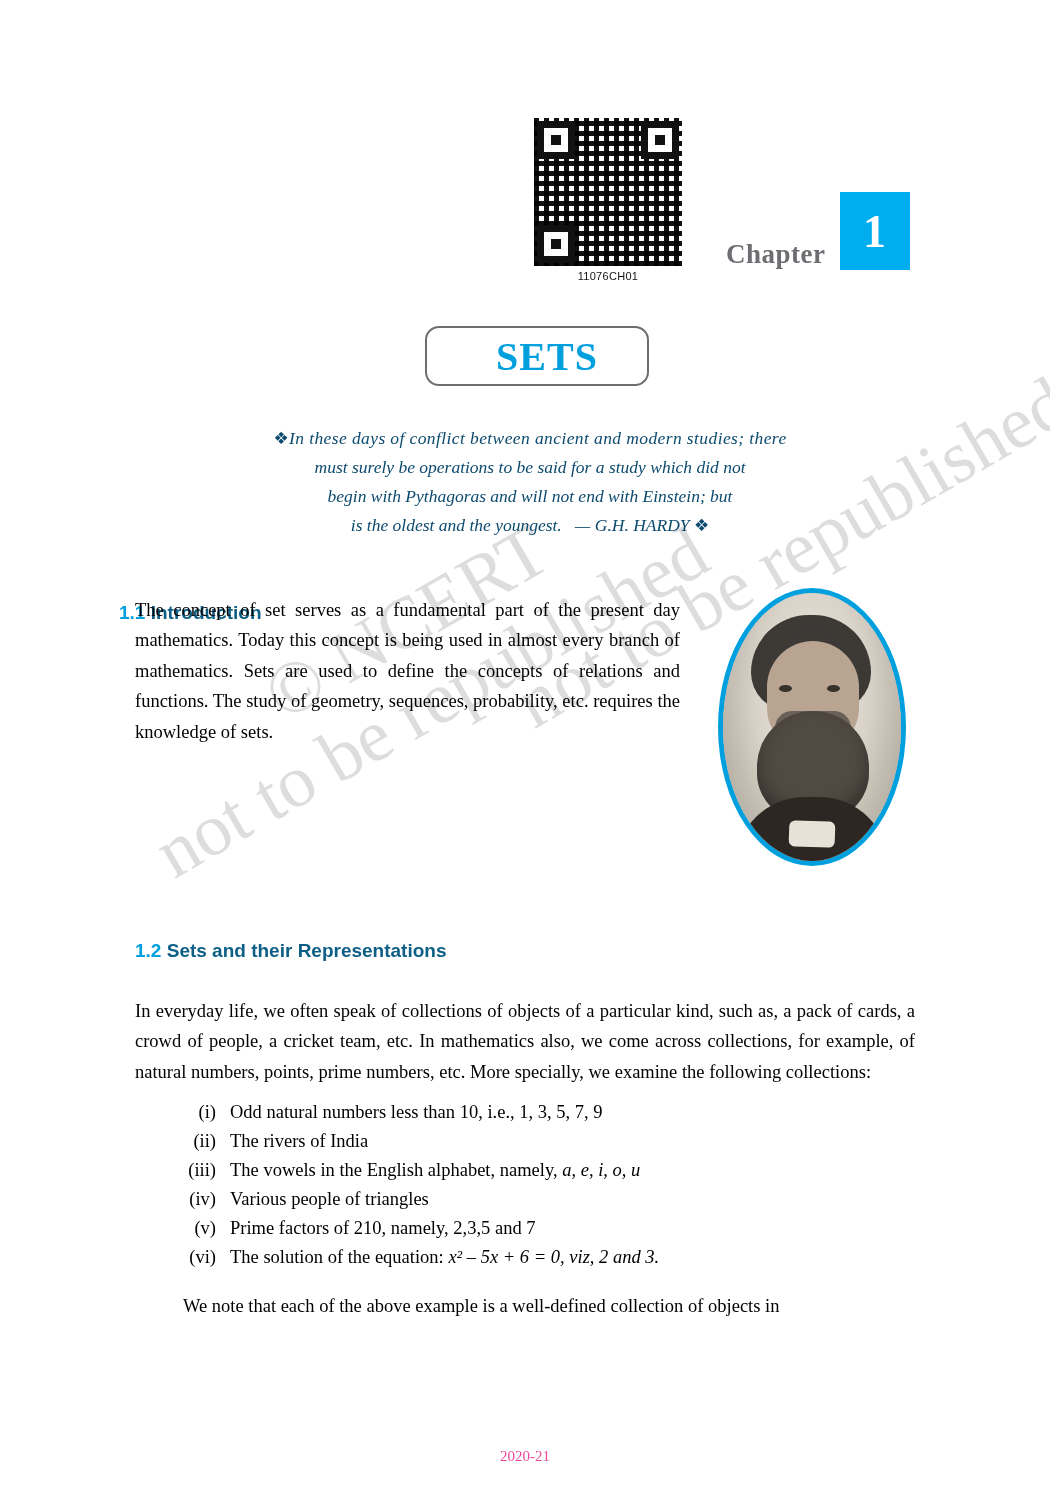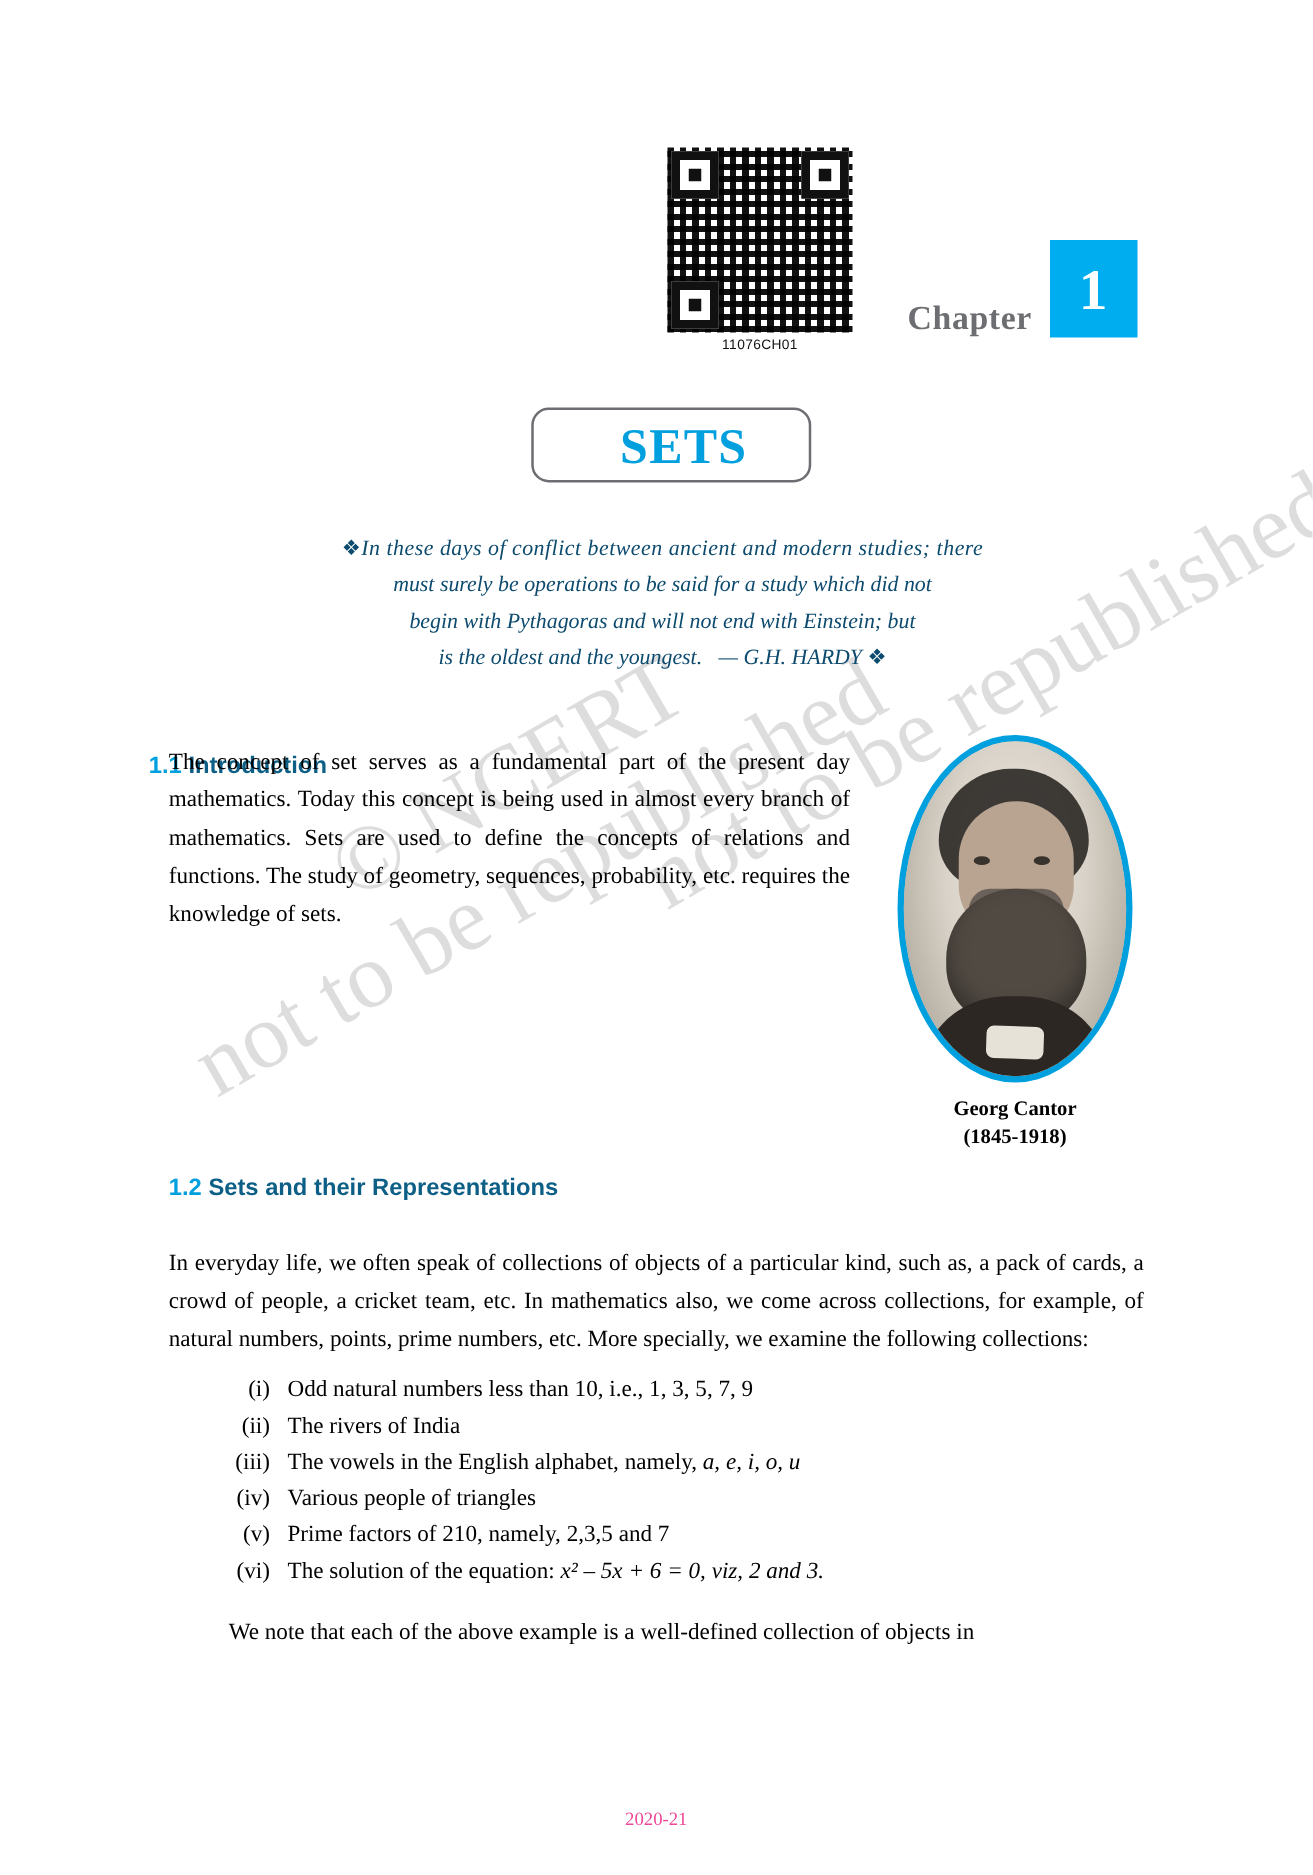--- a/index.html
+++ b/index.html
@@ -374,24 +374,20 @@
       <span class="bg"></span>
       <span class="hair"></span>
       <span class="face"></span>
       <span class="eye-l"></span>
       <span class="eye-r"></span>
       <span class="mustache"></span>
       <span class="beard"></span>
       <span class="body"></span>
       <span class="collar"></span>
     </div>
-    <div class="portrait-cap">
-      <div>Georg Cantor</div>
-      <div>(1845-1918)</div>
-    </div>
   </div>
 
   <div class="sec-head" id="sec12">
     <span class="num">1.2</span>
     <span class="txt">Sets and their Representations</span>
   </div>
 
   <p class="para" id="p3">In everyday life, we often speak of collections of objects of a particular kind, such as, a pack of cards, a crowd of people, a cricket team, etc. In mathematics also, we come across collections, for example, of natural numbers, points, prime numbers, etc. More specially, we examine the following collections:</p>
 
   <div class="list">

